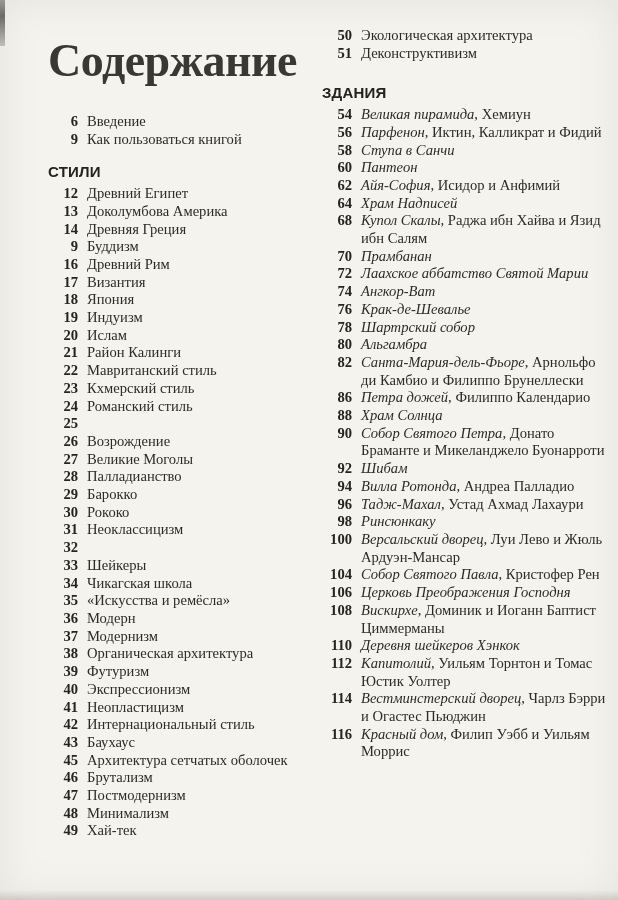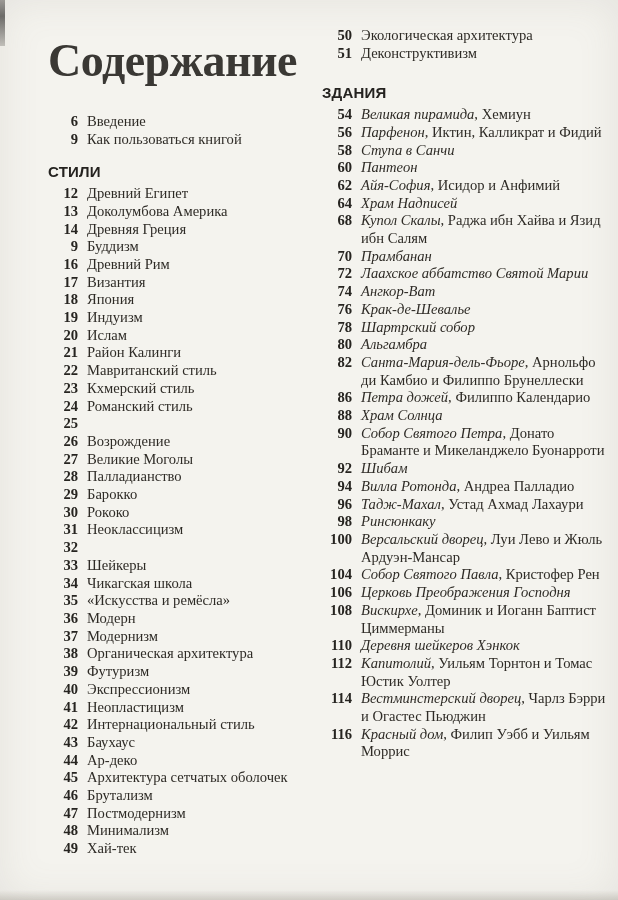--- a/index.html
+++ b/index.html
@@ -203,24 +203,20 @@
         </li>
         <li class="entry">
           <span class="num">42</span>
           <span class="txt">Интернациональный стиль</span>
         </li>
         <li class="entry">
           <span class="num">43</span>
           <span class="txt">Баухаус</span>
         </li>
         <li class="entry">
-          <span class="num">44</span>
-          <span class="txt">Ар-деко</span>
-        </li>
-        <li class="entry">
           <span class="num">45</span>
           <span class="txt">Архитектура сетчатых оболочек</span>
         </li>
         <li class="entry">
           <span class="num">46</span>
           <span class="txt">Брутализм</span>
         </li>
         <li class="entry">
           <span class="num">47</span>
           <span class="txt">Постмодернизм</span>

